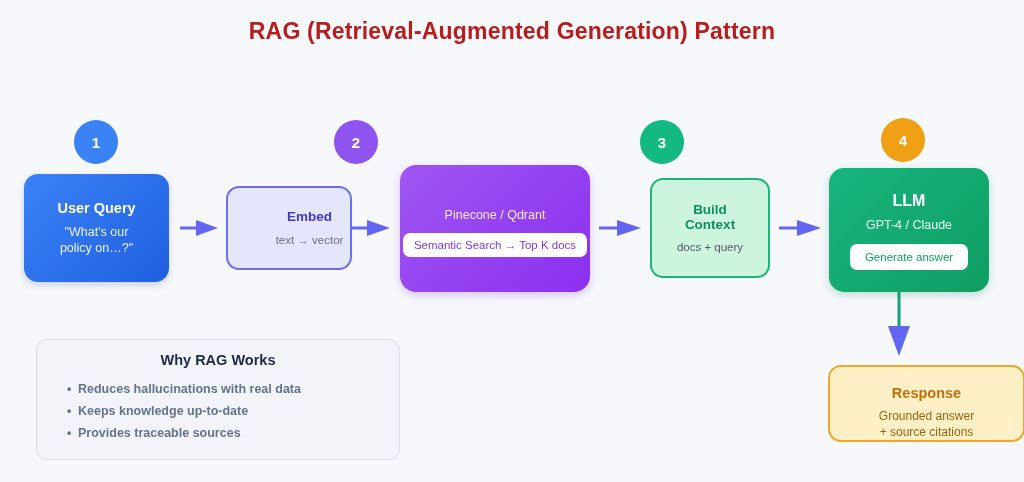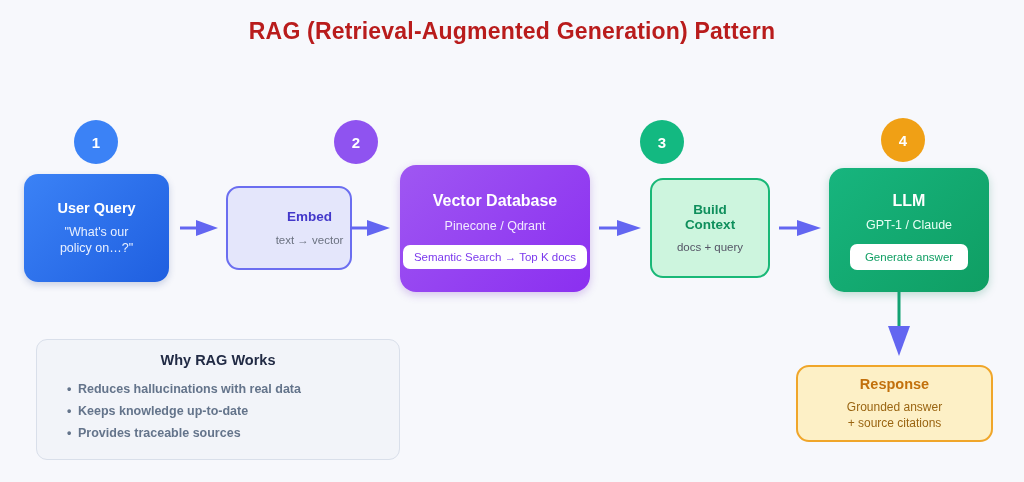--- a/index.html
+++ b/index.html
@@ -92,24 +92,25 @@
     box-shadow:0 3px 8px rgba(20,130,90,.25);
     color:#fff;
     border-radius:15px;
   }
   #n-llm .n-title{font-size:16px;margin-top:2px;}
   #n-llm .n-sub{font-size:12.5px;margin-top:7px;color:#e6fff4;}
   #n-llm .pill{color:#0f9e63;padding:7px 15px;}
 
   
   #n-resp{
-    left:796px;top:365px;width:197px;height:77px;
+    left:828px;top:365px;width:197px;height:77px;
     background:#fdf0c6;
     border:2px solid #f0a62a;
     border-radius:13px;
+    justify-content:flex-end;
   }
   #n-resp .n-title{font-size:14.5px;color:#c2700c;}
   #n-resp .n-sub{font-size:12px;margin-top:6px;color:#9a6512;line-height:1.35;}
 
   
   .badge{
     position:absolute;
     width:44px;height:44px;border-radius:50%;
     display:flex;align-items:center;justify-content:center;
     color:#fff;font-size:15px;font-weight:bold;
@@ -169,34 +170,33 @@
     <div class="n-sub" style="white-space:pre-line">"What's our
 policy on…?"</div>
   </div>
 
   <div class="node" id="n-embed">
     <div class="n-title">Embed</div>
     <div class="n-sub">text → vector</div>
   </div>
 
   <div class="node" id="n-vdb">
-    <div class="n-title">Vector Database</div>
     <div class="n-sub">Pinecone / Qdrant</div>
     <div class="pill">Semantic Search → Top K docs</div>
   </div>
 
   <div class="node" id="n-ctx">
     <div class="n-title" style="white-space:pre-line">Build
 Context</div>
     <div class="n-sub">docs + query</div>
   </div>
 
   <div class="node" id="n-llm">
     <div class="n-title">LLM</div>
-    <div class="n-sub">GPT-1 / Claude</div>
+    <div class="n-sub">GPT-4 / Claude</div>
     <div class="pill">Generate answer</div>
   </div>
 
   <div class="node" id="n-resp">
     <div class="n-title">Response</div>
     <div class="n-sub" style="white-space:pre-line">Grounded answer
 + source citations</div>
   </div>
 
   <svg class="arrow-h" id="a1" viewBox="0 0 40 22">

